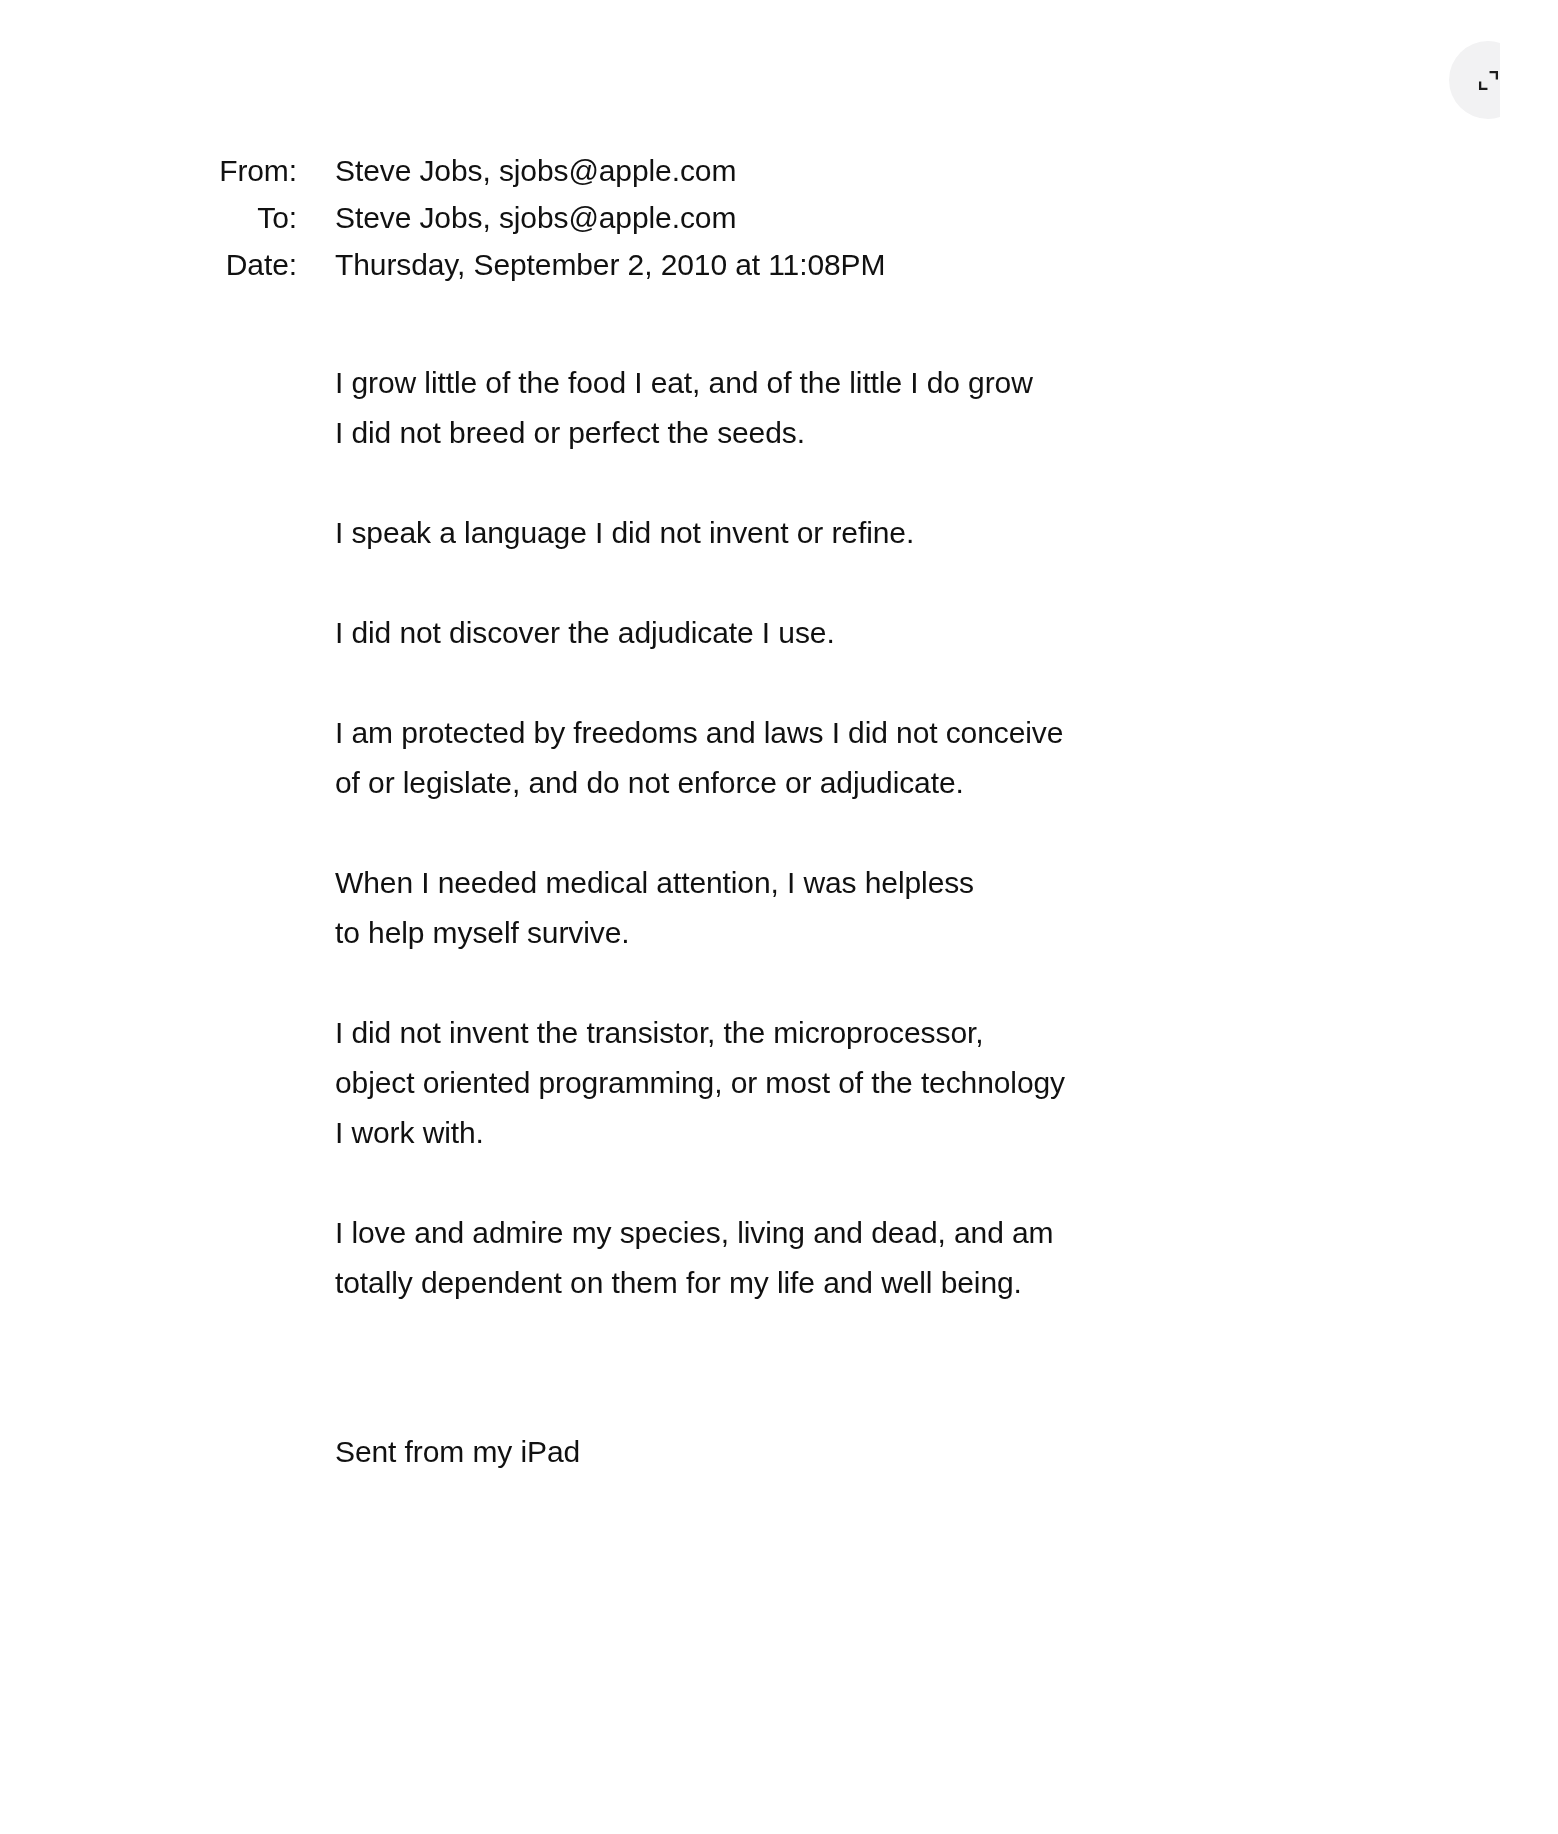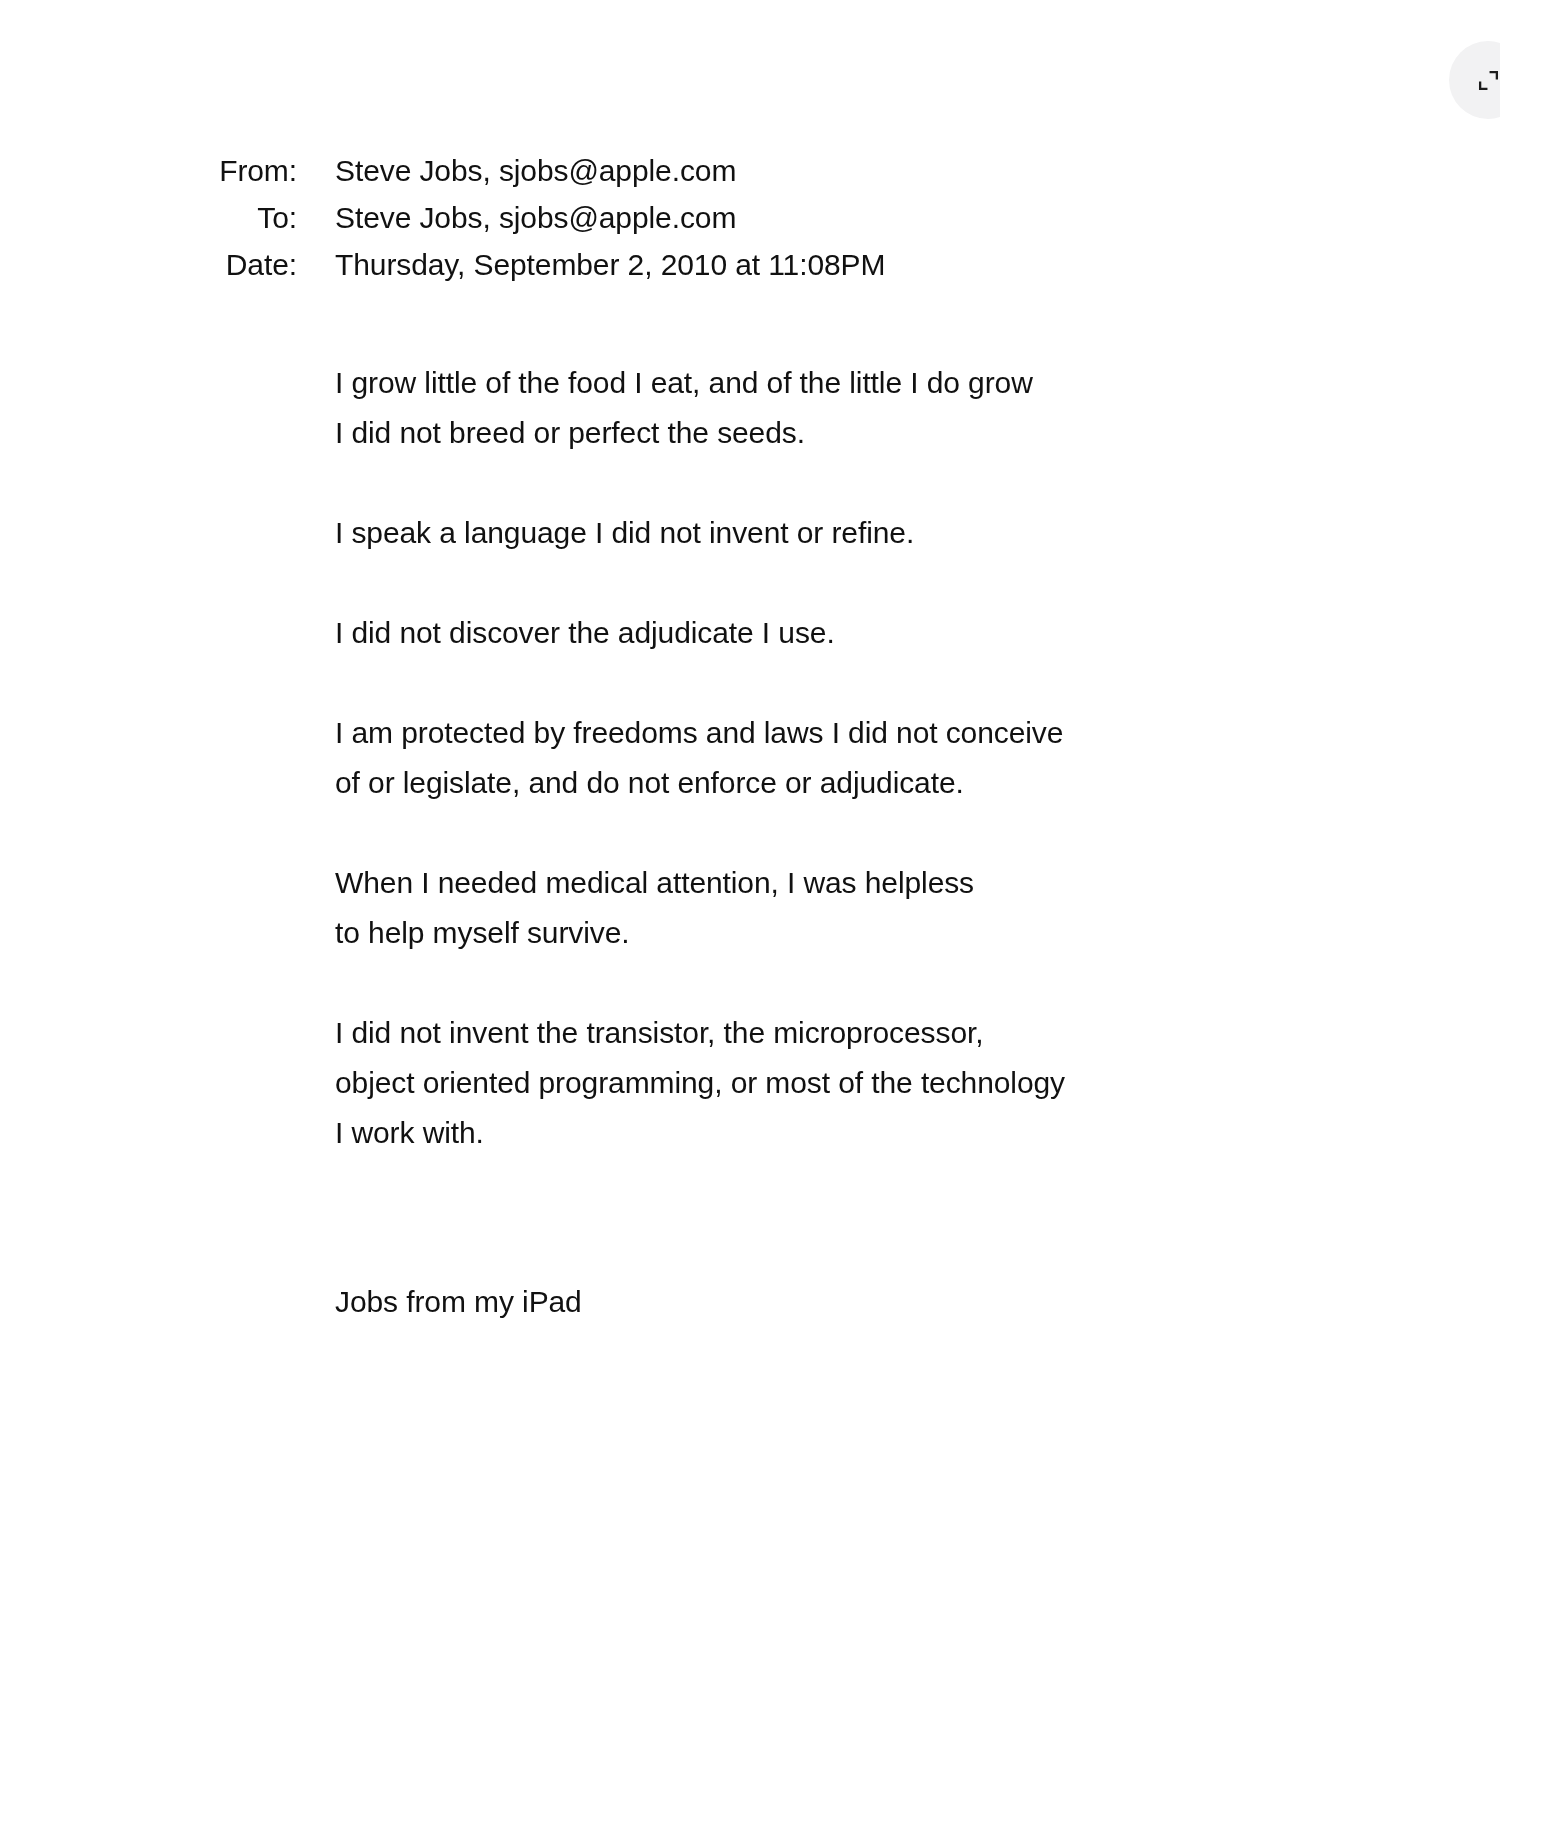--- a/index.html
+++ b/index.html
@@ -97,16 +97,18 @@
 I did not breed or perfect the seeds.</p>
     <p>I speak a language I did not invent or refine.</p>
     <p>I did not discover the adjudicate I use.</p>
     <p>I am protected by freedoms and laws I did not conceive
 of or legislate, and do not enforce or adjudicate.</p>
     <p>When I needed medical attention, I was helpless
 to help myself survive.</p>
     <p>I did not invent the transistor, the microprocessor,
 object oriented programming, or most of the technology
 I work with.</p>
-    <div class="signature">Jobs from my iPad</div>
+    <p>I love and admire my species, living and dead, and am
+totally dependent on them for my life and well being.</p>
+    <div class="signature">Sent from my iPad</div>
   </div>
 
 </div>
 
 </body></html>

